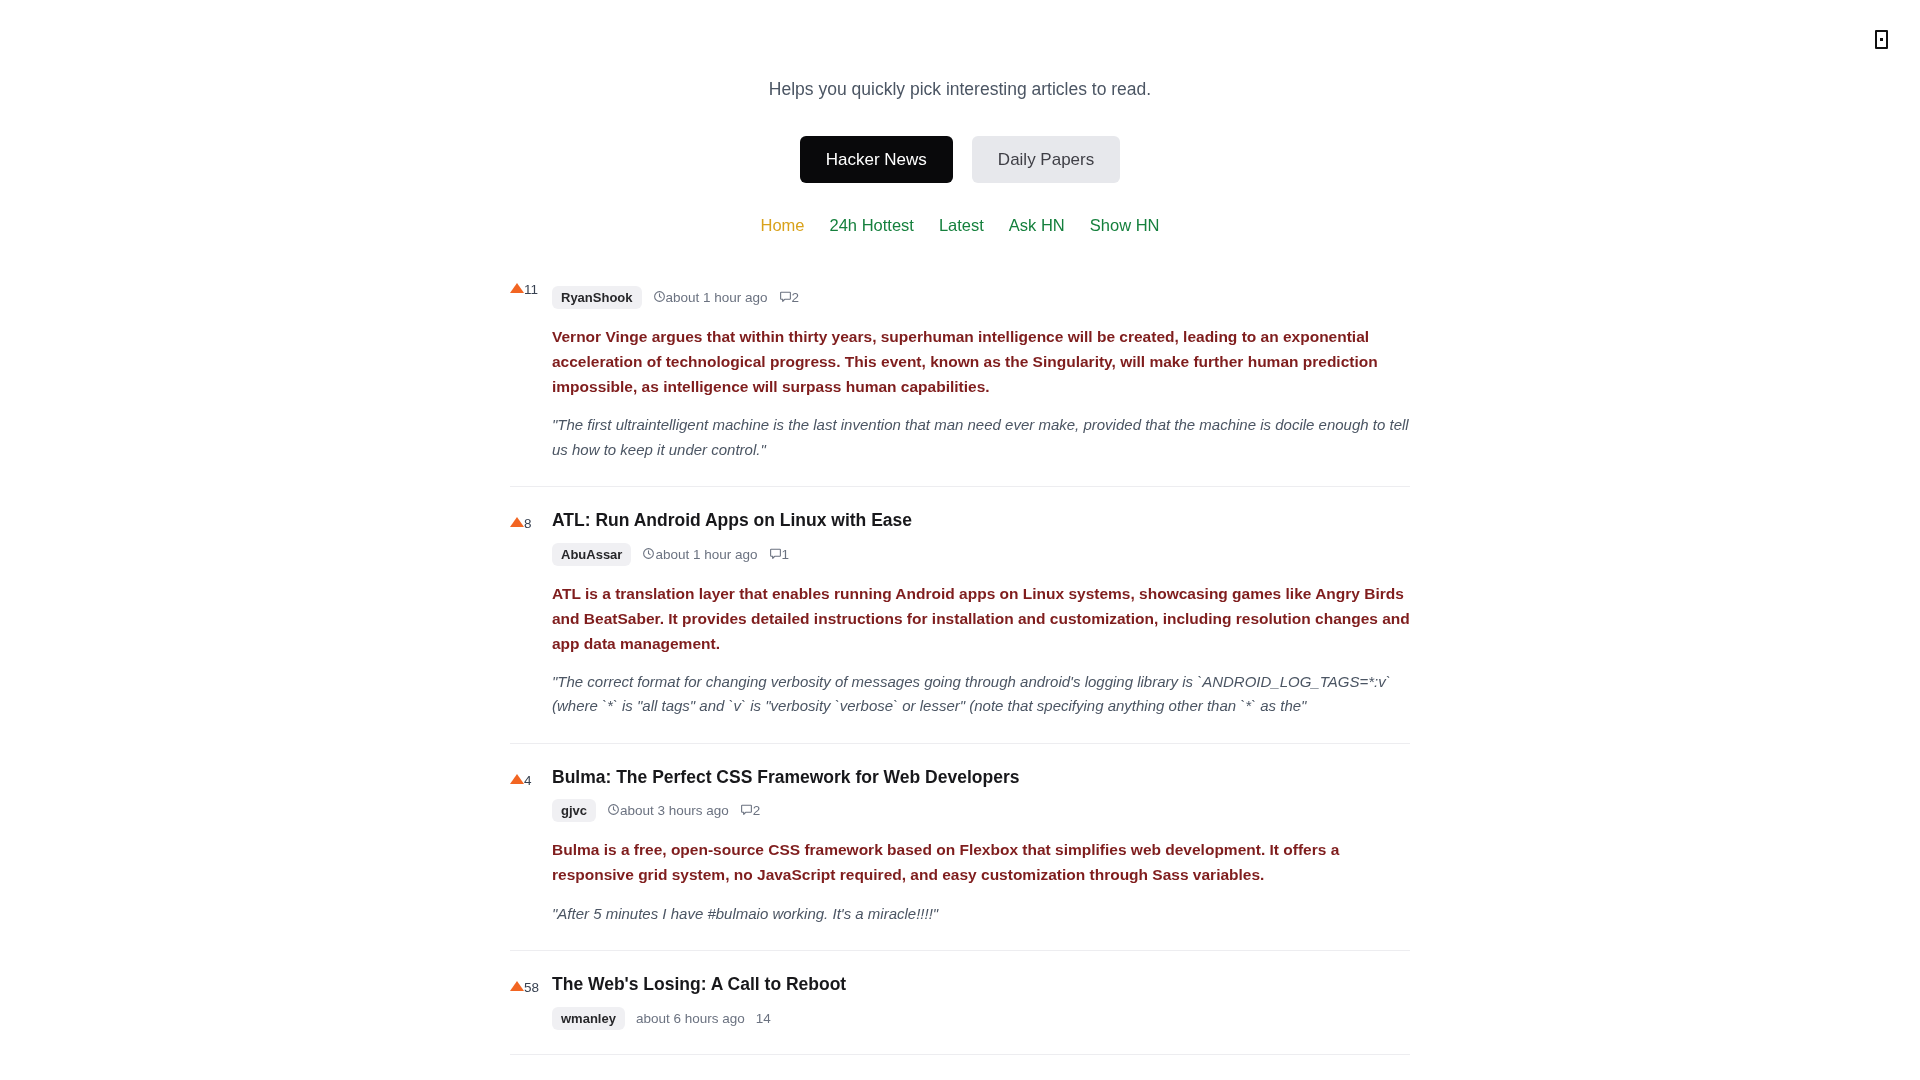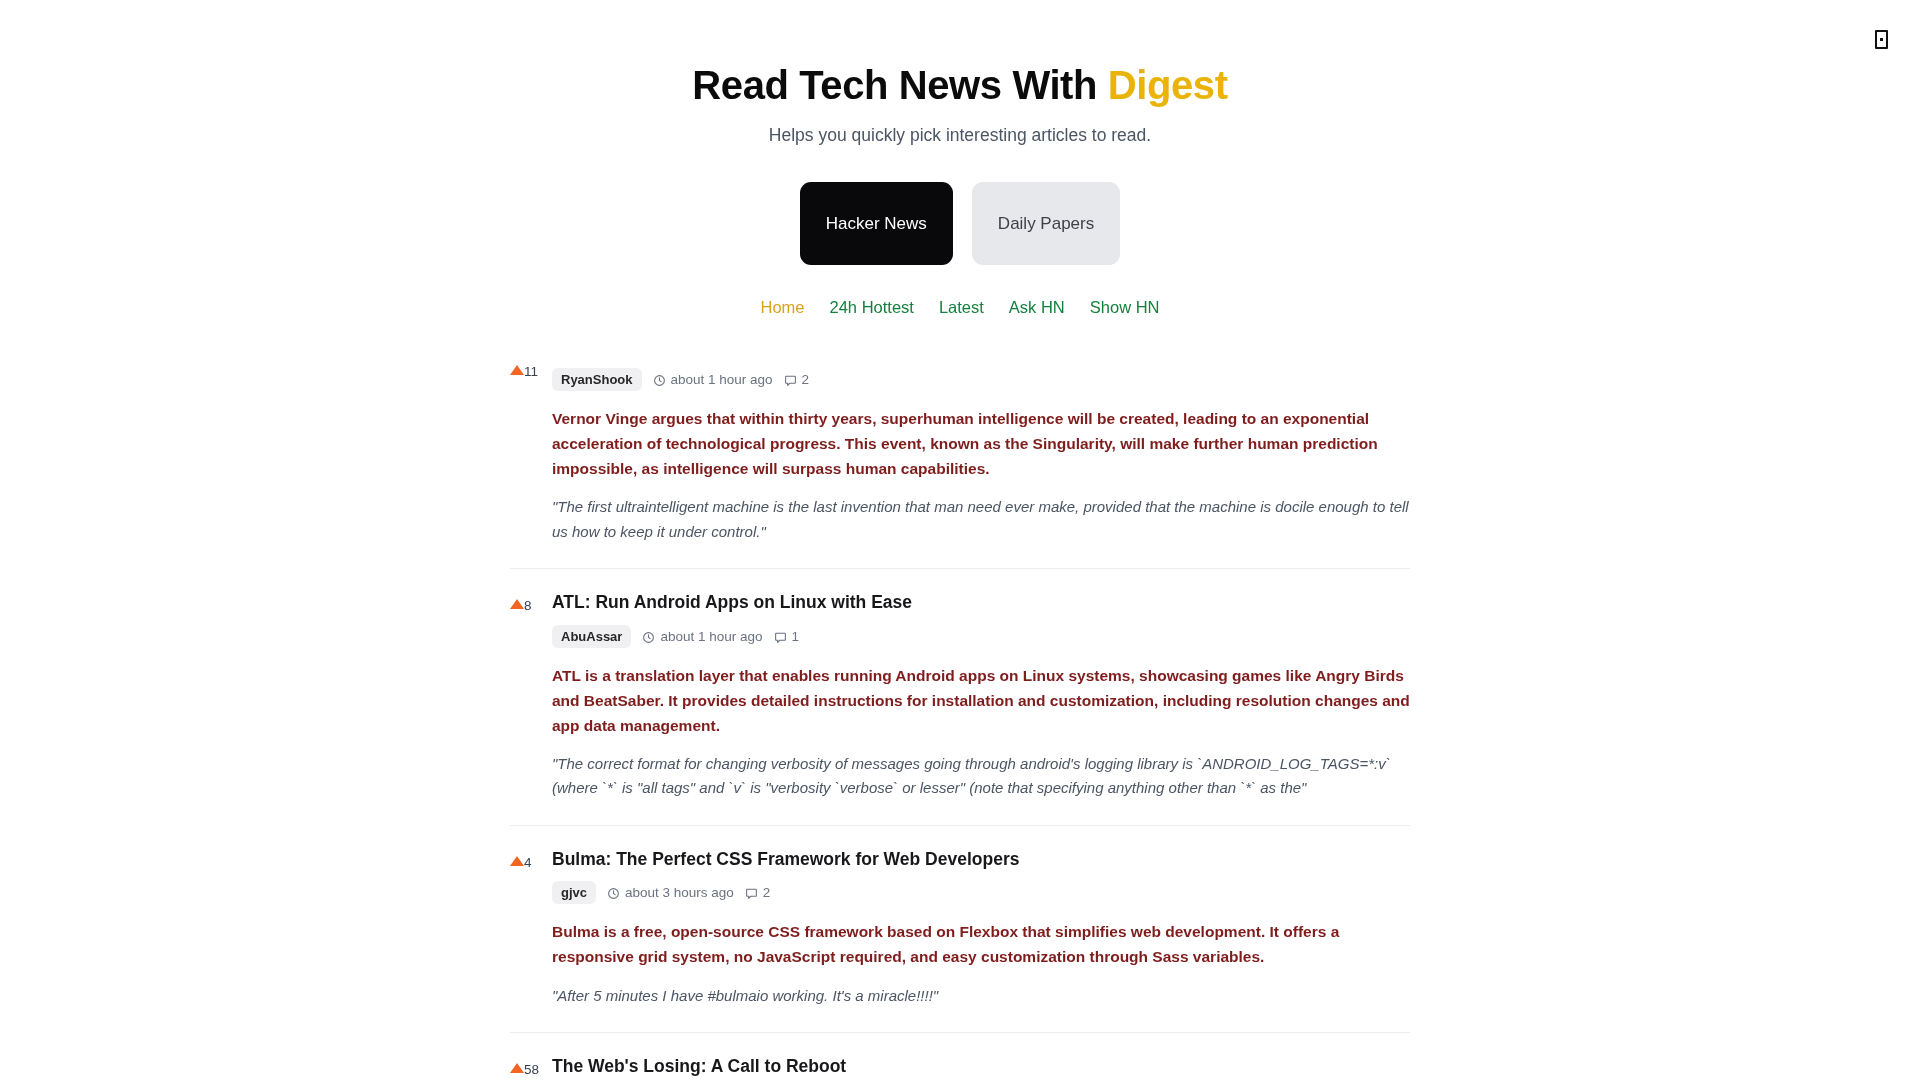--- a/index.html
+++ b/index.html
@@ -78,22 +78,22 @@
   .source-buttons {
     margin-top: 36px;
     display: flex;
     justify-content: center;
     gap: 19px;
   }
   .source-btn {
     font-family: "Liberation Sans", sans-serif;
     font-size: 17px;
     line-height: 1;
-    padding: 33px 26px;
-    border-radius: 11px;
+    padding: 15px 26px;
+    border-radius: 6px;
     border: none;
     cursor: pointer;
     white-space: nowrap;
   }
   .source-btn.active {
     background: #09090b;
     color: #ffffff;
   }
   .source-btn.inactive {
     background: #e7e8ec;
@@ -180,22 +180,21 @@
     background: #f0f0f3;
     color: #27272a;
     font-weight: 700;
     font-size: 13px;
     padding: 4px 9px;
     border-radius: 6px;
     cursor: pointer;
   }
   .meta-item {
     display: flex;
-    align-items: flex-end;
-    gap: 5px;
+    align-items: flex-start;
   }
   .meta-item svg { display: block; }
 
   .article-summary {
     margin-top: 15px;
     font-size: 15.5px;
     line-height: 1.62;
     color: #7f1d1d;
     font-weight: bold;
   }
@@ -210,21 +209,20 @@
 </head>
 <body>
 
 <div class="page">
 
   <button class="theme-toggle">
     <span class="glyph-box"></span>
   </button>
 
   <div class="hero">
-    <h1><span>Read Tech News With </span><span class="brand">Digest</span></h1>
     <p class="subtitle">Helps you quickly pick interesting articles to read.</p>
   </div>
 
   <div class="source-buttons">
     <button class="source-btn active">Hacker News</button>
     <button class="source-btn inactive">Daily Papers</button>
   </div>
 
   <div class="nav-tabs">
     <button class="nav-tab active">Home</button>

